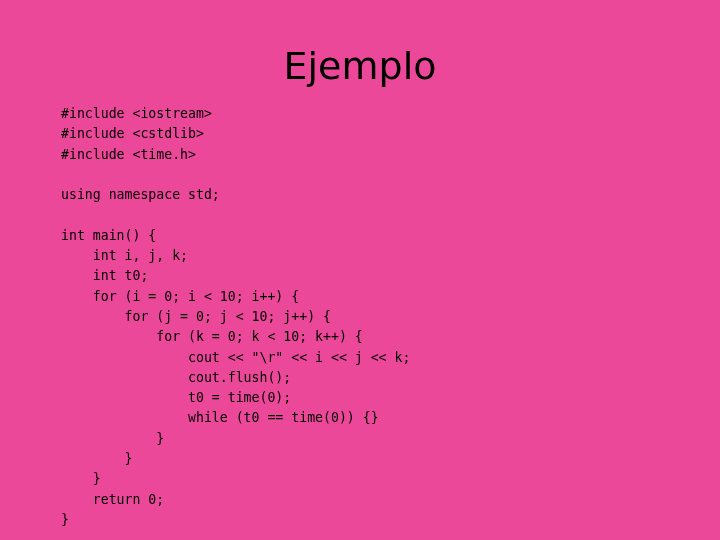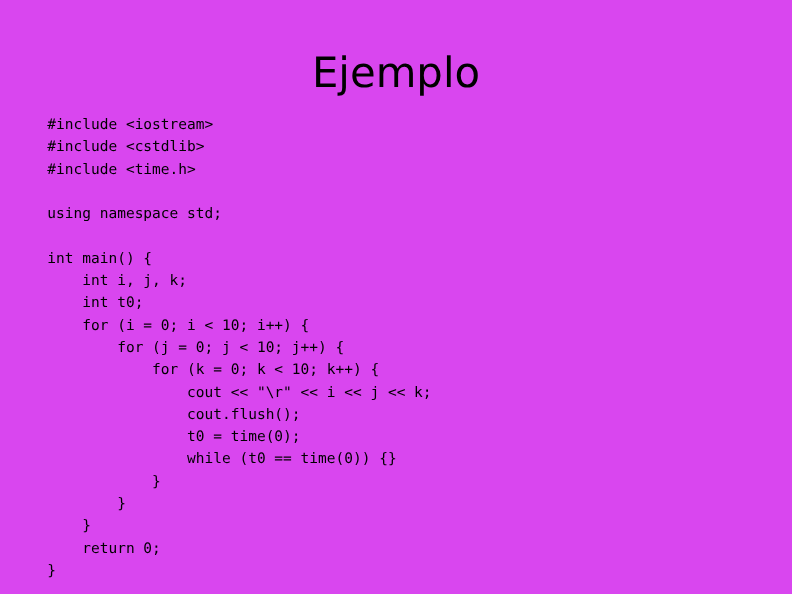--- a/index.html
+++ b/index.html
@@ -4,40 +4,40 @@
 <style>
   html, body {
     margin: 0;
     padding: 0;
     background: #ffffff;
   }
   #slide {
     position: relative;
     width: 720px;
     height: 540px;
-    background: #d946ef;
+    background: #ec4899;
     overflow: hidden;
   }
   #slide-title {
     position: absolute;
     left: 0;
     top: 44px;
     width: 720px;
     text-align: center;
     font-family: "DejaVu Sans", "Liberation Sans", sans-serif;
     font-size: 38px;
     font-weight: 400;
     line-height: 44px;
     color: #000000;
     letter-spacing: 0px;
     white-space: pre;
   }
   #code-block {
     position: absolute;
-    left: 43px;
+    left: 61px;
     top: 104px;
     width: 640px;
     font-family: "DejaVu Sans Mono", "Liberation Mono", monospace;
     font-size: 13.2px;
     line-height: 20.3px;
     color: #000000;
     white-space: pre;
     tab-size: 4;
   }
   .code-line {

